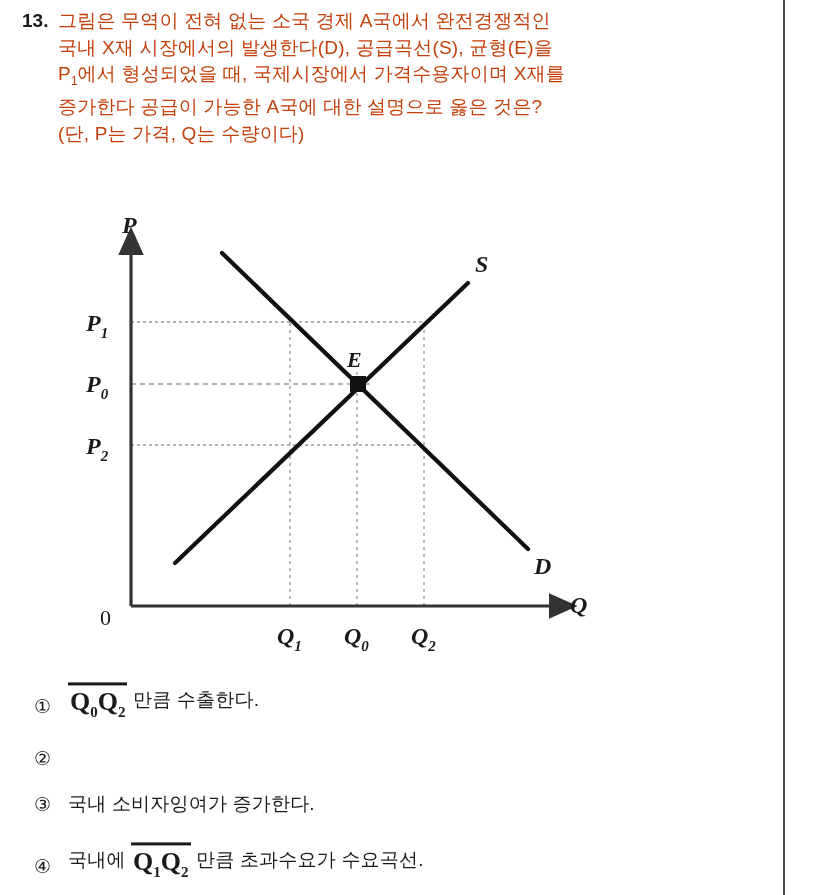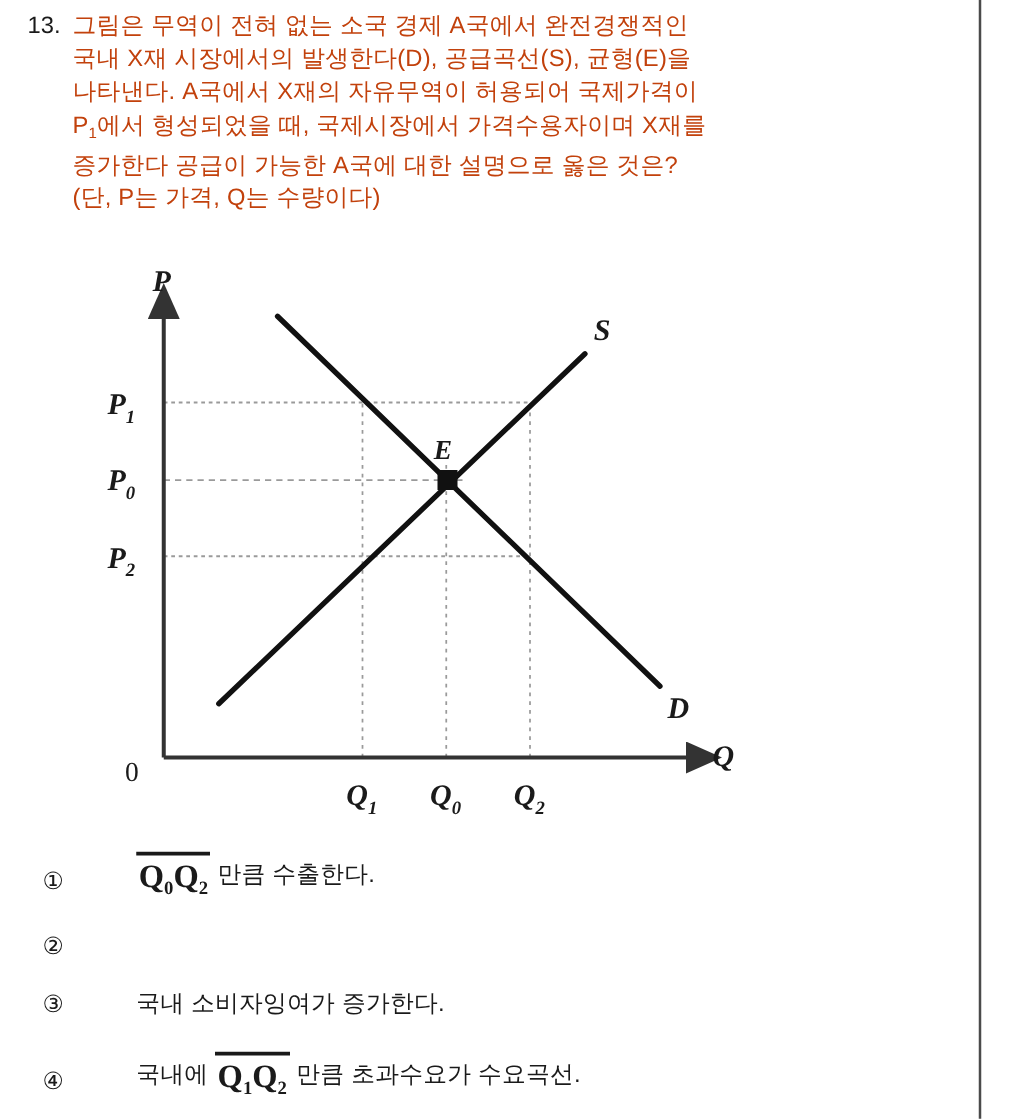--- a/index.html
+++ b/index.html
@@ -35,20 +35,21 @@
     width: 740px;
   }
   .q-number {
     position: absolute;
     left: 2px;
     top: 2px;
     font-size: 19px;
     letter-spacing: 0px;
     color: #1a1a1a;
     white-space: nowrap;
+    font-weight: bold;
   }
   .q-body {
     position: absolute;
     left: 38px;
     top: 0px;
     width: 700px;
   }
   .q-line {
     font-size: 19px;
     line-height: 26.5px;
@@ -97,21 +98,20 @@
   .choice-text {
     position: absolute;
     left: 48px;
     top: 50%;
     transform: translateY(-50%);
     font-size: 19px;
     line-height: 26px;
     letter-spacing: 0.2px;
     white-space: nowrap;
     color: #1a1a1a;
-    margin-left: 41px;
   }
   
   .seg {
     display: inline-block;
     position: relative;
     font-family: "Liberation Serif", serif;
     font-size: 26px;
     font-weight: 600;
     letter-spacing: 0px;
     padding: 0 2px;
@@ -135,21 +135,20 @@
 </head>
 <body>
 
 <div class="column-rule"></div>
 
 <div class="question">
   <div class="q-number">13.</div>
   <div class="q-body">
     <div class="q-line">그림은 무역이 전혀 없는 소국 경제 A국에서 완전경쟁적인</div>
     <div class="q-line">국내 X재 시장에서의 발생한다(D), 공급곡선(S), 균형(E)을</div>
-    <div class="q-line">나타낸다. A국에서 X재의 자유무역이 허용되어 국제가격이</div>
     <div class="q-line"><span>P</span><span class="sub">1</span><span>에서 형성되었을 때, 국제시장에서 가격수용자이며 X재를</span></div>
     <div class="q-line">증가한다 공급이 가능한 A국에 대한 설명으로 옳은 것은?</div>
     <div class="q-line">(단, P는 가격, Q는 수량이다)</div>
   </div>
 </div>
 
 <div class="figure">
 <svg width="620" height="660" viewBox="0 0 620 660" xmlns="http://www.w3.org/2000/svg">
   <defs>
     <marker id="arrHead" markerWidth="10" markerHeight="10" refX="1" refY="4" orient="auto">

